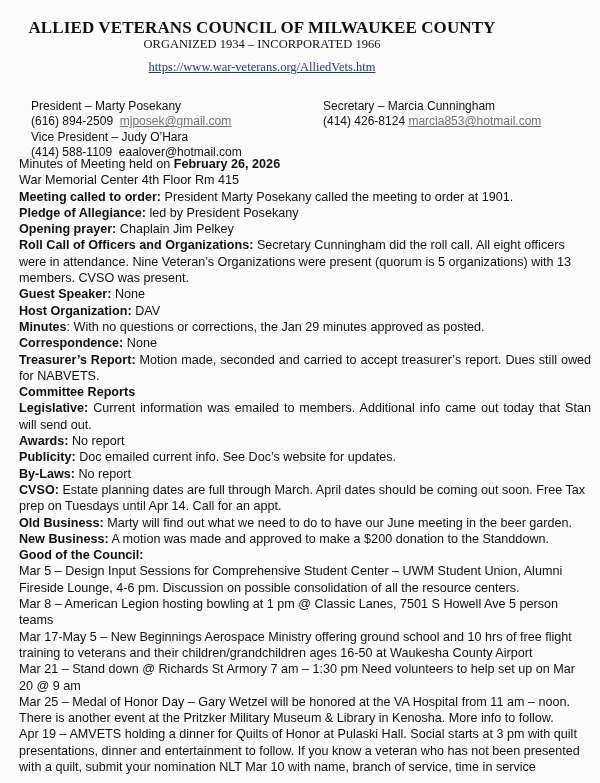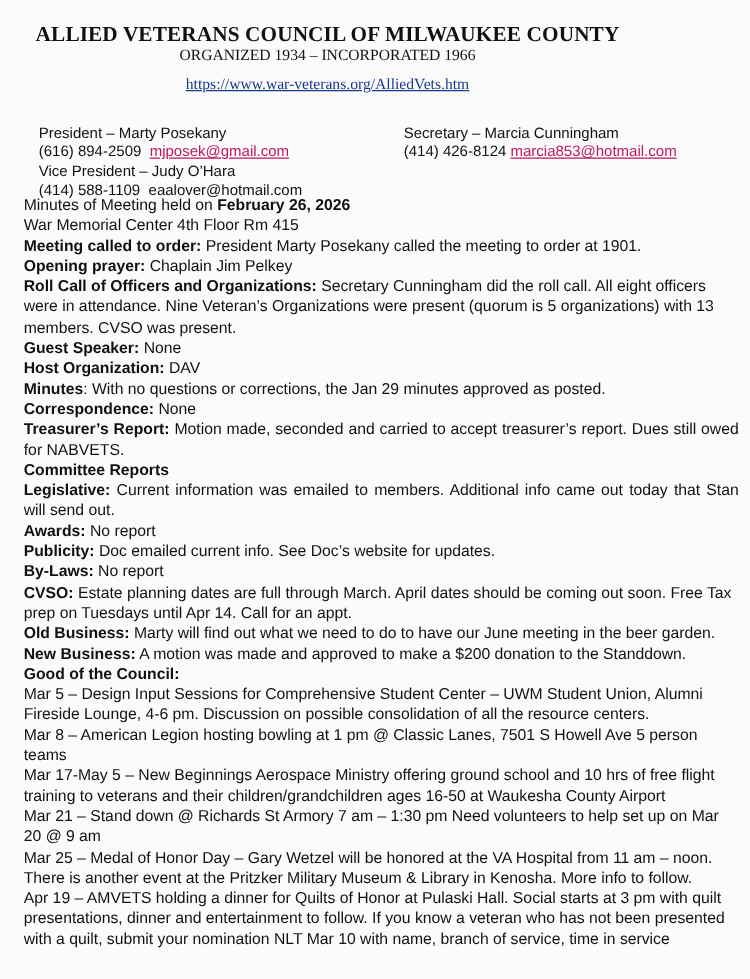--- a/index.html
+++ b/index.html
@@ -6,21 +6,21 @@
   body { width: 600px; height: 783px; overflow: hidden; position: relative; color: #111; }
   .page { position: absolute; left: 0; top: 0; width: 600px; height: 783px; background: #fbfbfc; }
   .hdr { position: absolute; left: 0; width: 524px; text-align: center; font-family: "Liberation Serif", serif; }
   .title { top: 18px; font-size: 17px; font-weight: bold; letter-spacing: 0.1px; }
   .subtitle { top: 37px; font-size: 12.5px; }
   .url { top: 60px; font-size: 12.5px; color: #1a3a8a; text-decoration: underline; }
   .officers { position: absolute; top: 99px; left: 19px; width: 570px; font-family: "Liberation Sans", sans-serif; font-size: 12px; line-height: 15.3px; }
   .officer-col { position: absolute; top: 0; }
   .col-left { left: 12px; }
   .col-right { left: 304px; }
-  .email { color: #be185d; text-decoration: underline; }
+  .email { color: #737373; text-decoration: underline; }
   .email.plain { color: #111; text-decoration: none; }
   .body { position: absolute; top: 156px; left: 19px; width: 572px; font-family: "Liberation Sans", sans-serif; font-size: 12.6px; line-height: 16.3px; }
   .line { display: block; }
   .justify { text-align: justify; }
   b { font-weight: bold; }
 </style>
 </head>
 <body>
 
 <div class="page">
@@ -46,20 +46,21 @@
         <div><span>(414) 426-8124</span> <span class="email">marcia853@hotmail.com</span></div>
       </div>
     </div>
   </div>
 
   <div class="body">
     <div class="line"><span>Minutes of Meeting held on </span><b>February 26, 2026</b></div>
     <div class="line">War Memorial Center 4th Floor Rm 415</div>
 
     <div class="line"><b>Meeting called to order:</b><span> President Marty Posekany called the meeting to order at 1901.</span></div>
+    <div class="line"><b>Pledge of Allegiance:</b><span> led by President Posekany</span></div>
     <div class="line"><b>Opening prayer:</b><span> Chaplain Jim Pelkey</span></div>
     <div class="line"><b>Roll Call of Officers and Organizations:</b><span> Secretary Cunningham did the roll call. All eight officers were in attendance.  Nine Veteran’s Organizations were present (quorum is 5 organizations) with 13 members. CVSO was present.</span></div>
     <div class="line"><b>Guest Speaker:</b><span> None</span></div>
     <div class="line"><b>Host Organization:</b><span> DAV</span></div>
     <div class="line"><b>Minutes</b><span>: With no questions or corrections, the Jan 29 minutes approved as posted.</span></div>
     <div class="line"><b>Correspondence:</b><span>  None</span></div>
     <div class="line justify"><b>Treasurer’s Report:</b><span> Motion made, seconded and carried to accept treasurer’s report. Dues still owed for NABVETS.</span></div>
     <div class="line"><b>Committee Reports</b></div>
     <div class="line justify"><b>Legislative:</b><span> Current information was emailed to members. Additional info came out today that Stan will send out.</span></div>
     <div class="line"><b>Awards:</b><span> No report</span></div>

